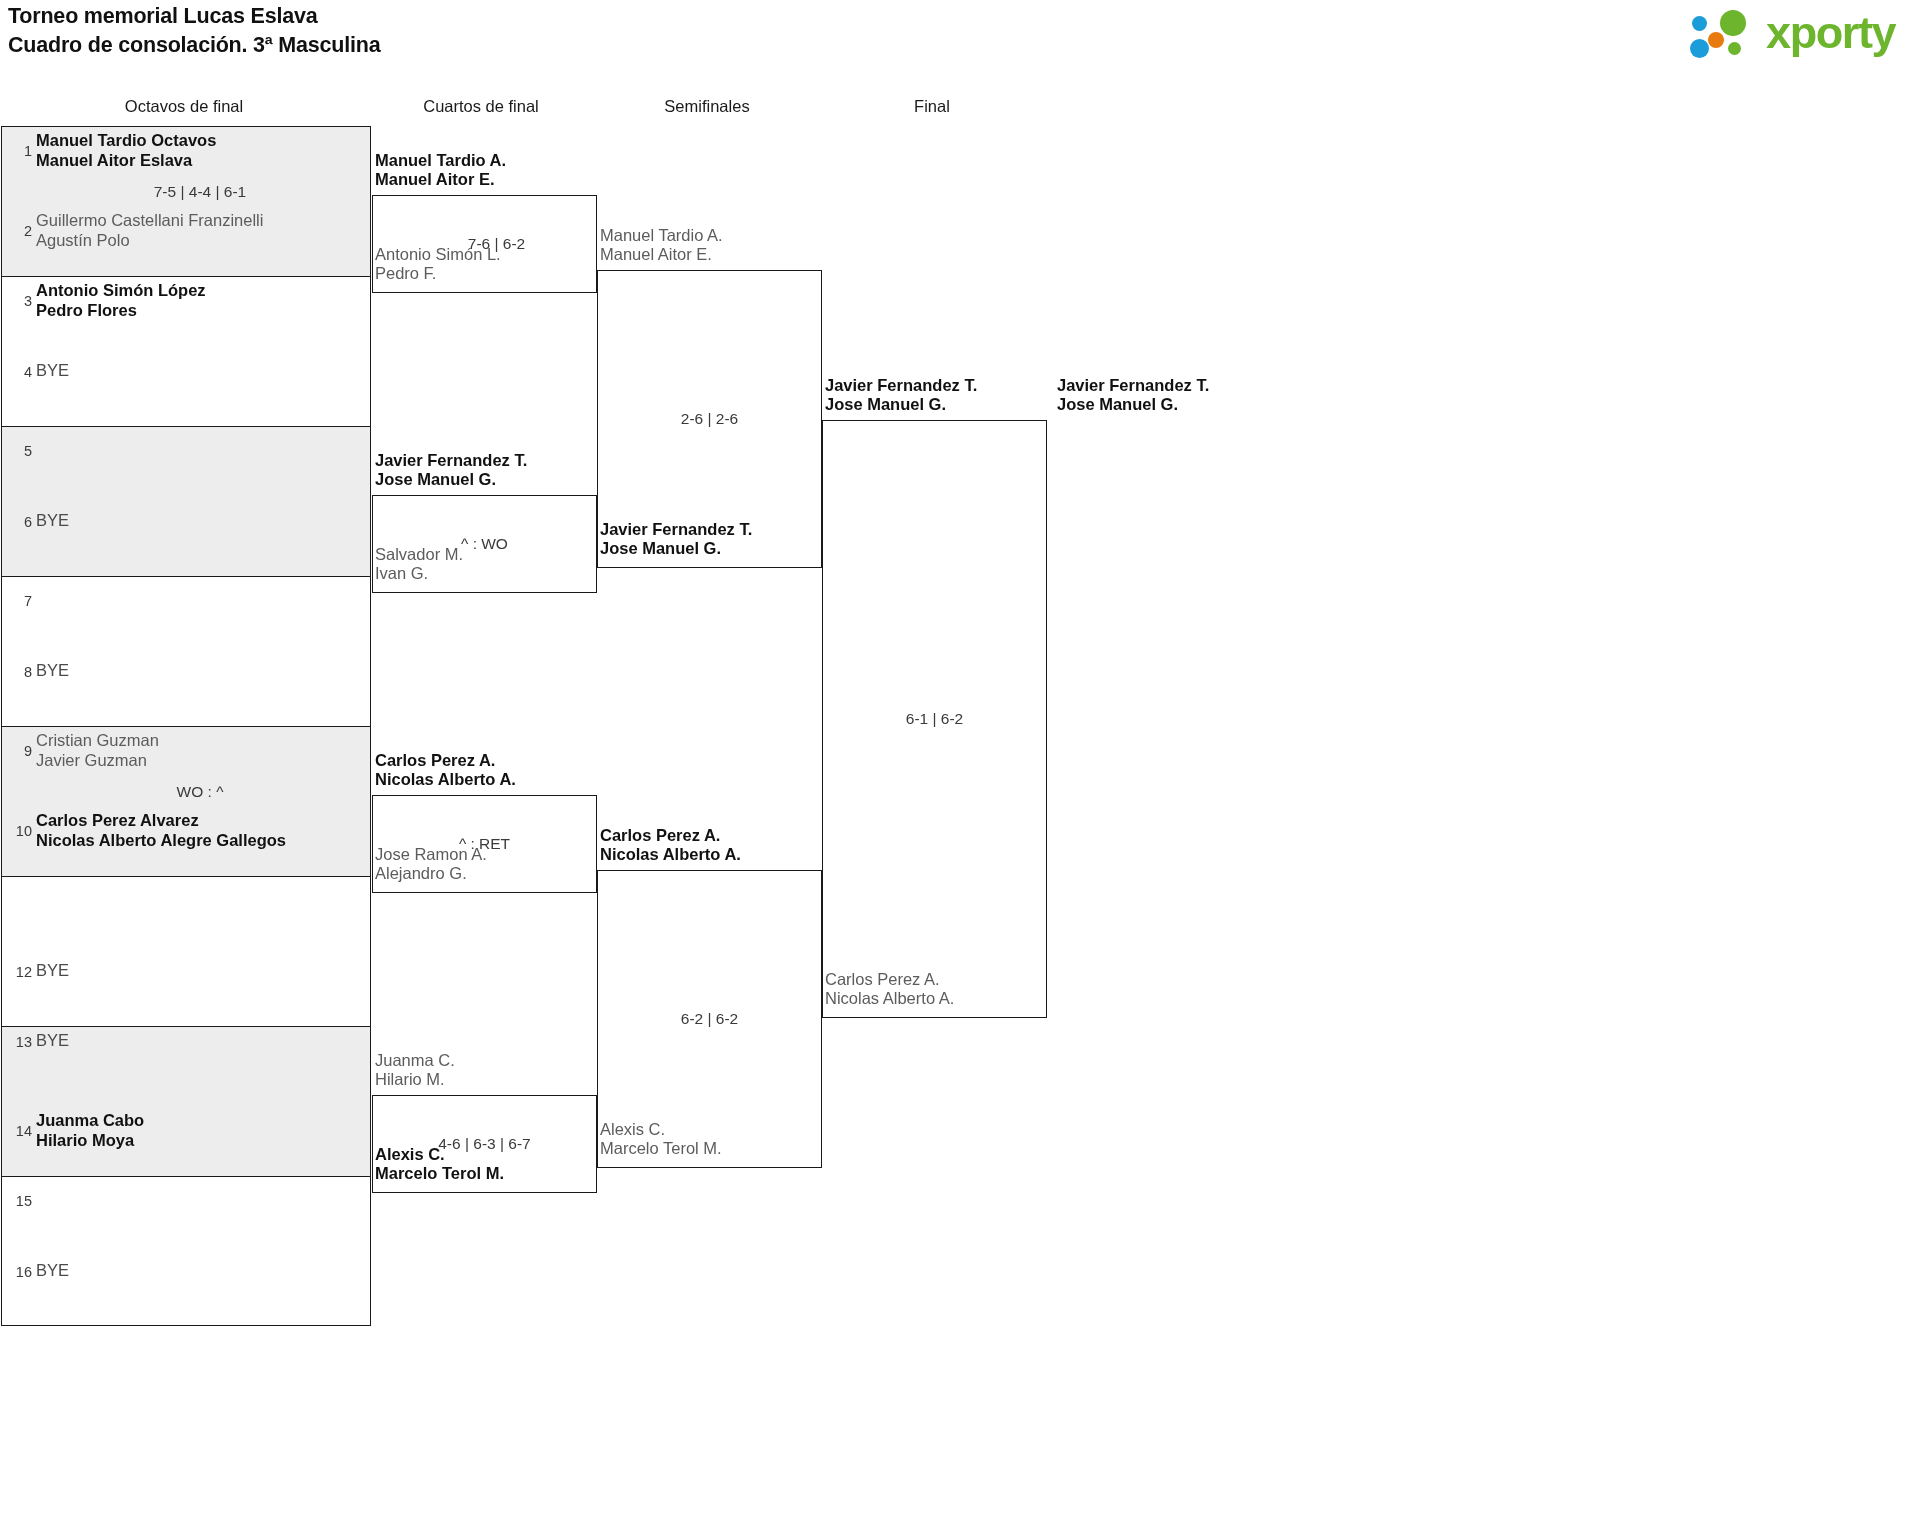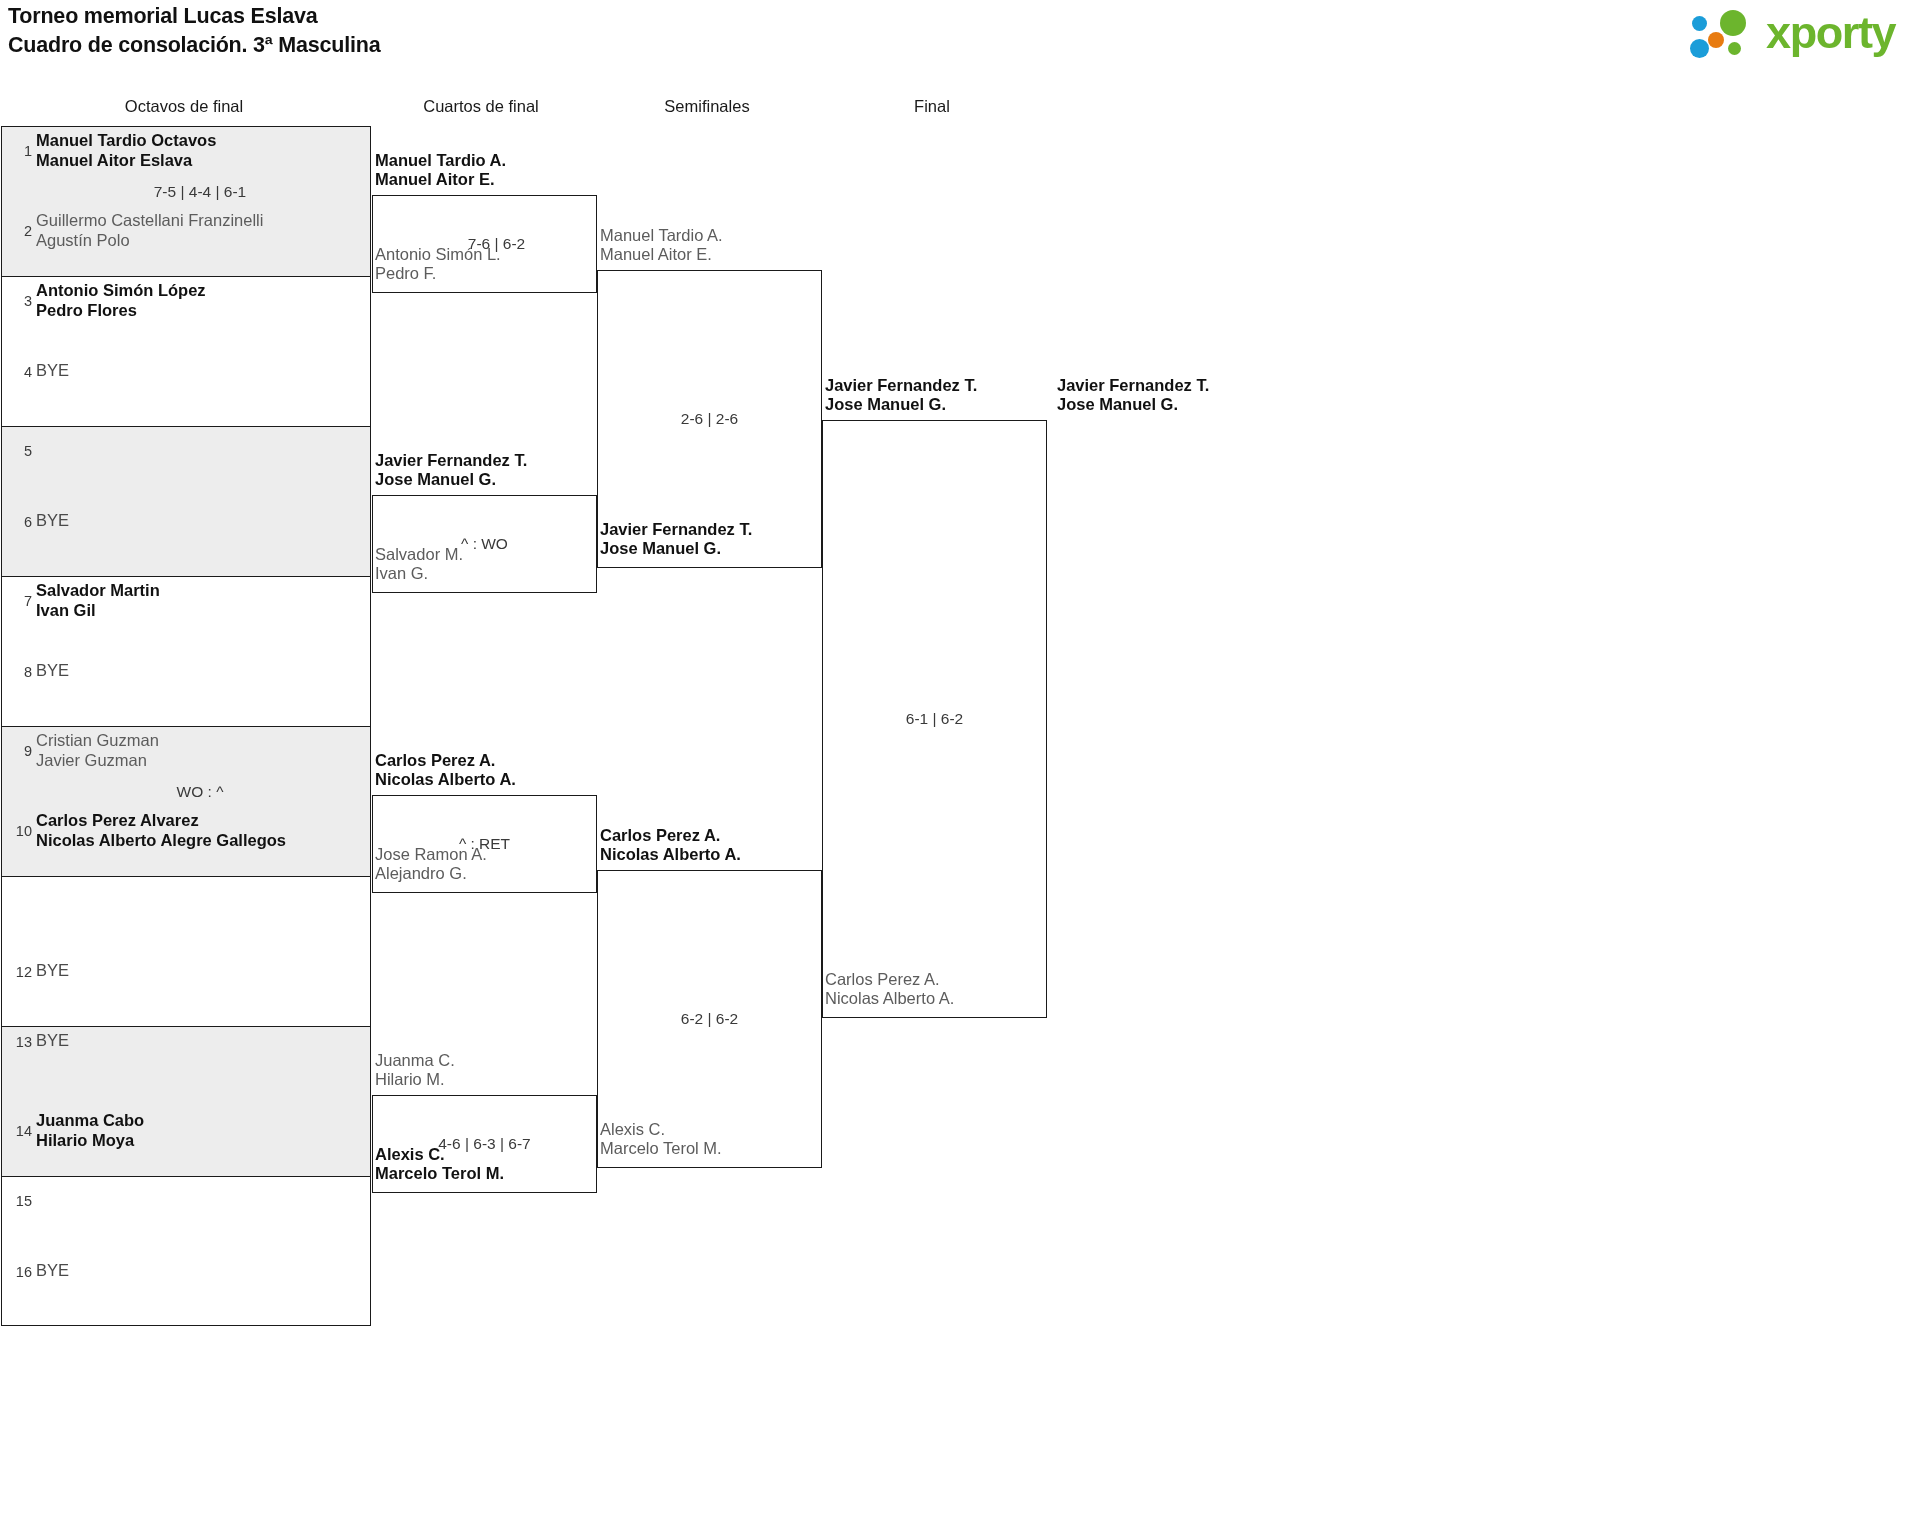--- a/index.html
+++ b/index.html
@@ -151,24 +151,20 @@
         <div class="r1-slot" style="top: 84px;">
           <div class="r1-seed" style="top: 2px;">6</div>
           <div class="r1-names">
             <div class="r1-name bye">BYE</div>
           </div>
         </div>
       </div>
       <div class="r1-match" style="top: 450px; height: 150px;">
         <div class="r1-slot" style="top: 4px;">
           <div class="r1-seed" style="top: 11px;">7</div>
-          <div class="r1-names">
-            <div class="r1-name win">Salvador Martin</div>
-            <div class="r1-name win">Ivan Gil</div>
-          </div>
         </div>
         <div class="r1-slot" style="top: 84px;">
           <div class="r1-seed" style="top: 2px;">8</div>
           <div class="r1-names">
             <div class="r1-name bye">BYE</div>
           </div>
         </div>
       </div>
       <div class="r1-match shaded" style="top: 600px; height: 150px;">
         <div class="r1-slot" style="top: 4px;">

